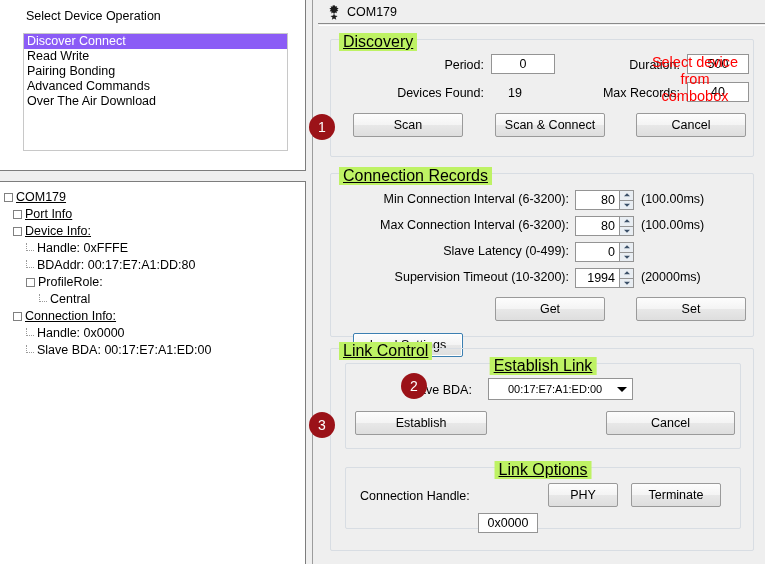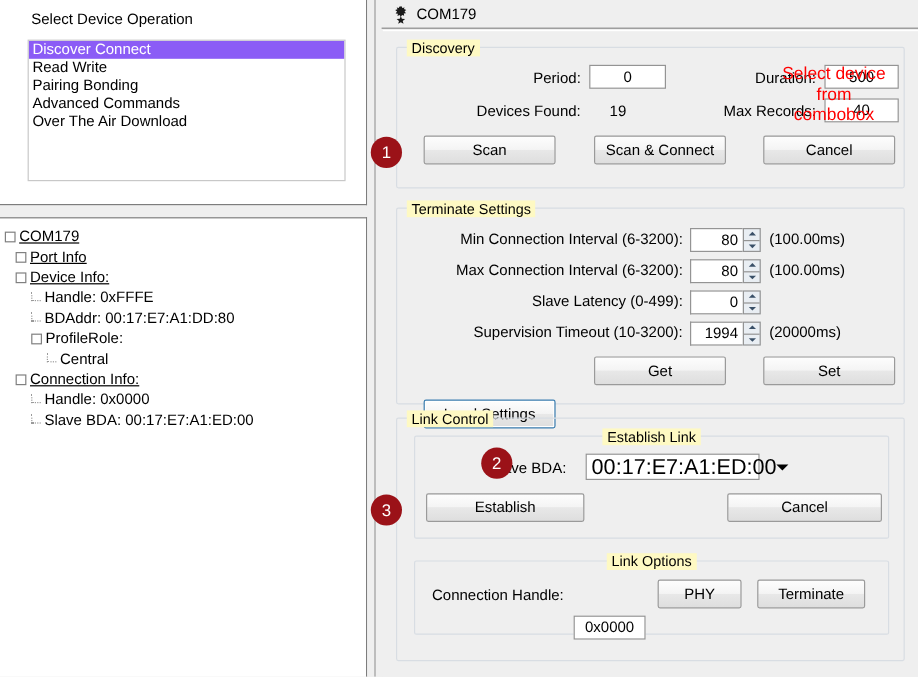--- a/index.html
+++ b/index.html
@@ -68,21 +68,21 @@
   .tab-underline{position:absolute;left:0;top:23px;width:447px;height:1px;background:#8a8a8a;}
   .tabpage{
     position:absolute;left:1px;top:25px;width:446px;height:538px;
     background:#efefef;border-top:1px solid #fff;
   }
   .ti-logo{width:16px;height:15px;display:block;}
 
   
   .gb{position:absolute;border:1px solid #d8dde3;border-radius:2px;box-sizing:border-box;}
   .gb-legend{
-    position:absolute;top:-7px;left:8px;background:#fef9c3;padding:0 4px;font-size:12px;
+    position:absolute;top:-7px;left:8px;background:#bef264;padding:0 4px;font-size:16px;text-decoration:underline;
   }
   .gb-legend.center{left:50%;transform:translateX(-50%);}
 
   .lbl{position:absolute;font-size:12.5px;white-space:nowrap;}
   .lbl.r{text-align:right;}
 
   .tbox-in{
     position:absolute;background:#fff;border:1px solid #949494;box-sizing:border-box;
     font-family:"Liberation Sans", sans-serif;font-size:12.5px;
     text-align:center;line-height:18px;height:20px;color:#000;
@@ -119,21 +119,21 @@
     content:"";position:absolute;left:50%;top:50%;transform:translate(-50%,-40%);
     border-left:3px solid transparent;border-right:3px solid transparent;border-top:3px solid #3a5068;
   }
   .spin-sep{height:1px;background:#949494;}
 
   
   .combo{
     position:absolute;height:22px;background:#fff;border:1px solid #949494;box-sizing:border-box;
     display:flex;align-items:center;
   }
-  .combo-val{flex:1;padding-left:4px;font-size:18px;}
+  .combo-val{flex:1;padding-left:19px;font-size:11px;}
   .combo-arrow{
     width:20px;display:flex;align-items:center;justify-content:center;
   }
   .combo-arrow:after{
     content:"";border-left:5px solid transparent;border-right:5px solid transparent;border-top:5px solid #000;
   }
 
   
   .badge{
     position:absolute;width:26px;height:26px;border-radius:50%;
@@ -217,21 +217,21 @@
 
         <span class="lbl r" style="left:240px;top:46px;width:109px;">Max Records:</span>
         <div class="tbox-in" style="left:356px;top:42px;width:62px;">40</div>
 
         <div class="btn" style="left:22px;top:73px;width:110px;">Scan</div>
         <div class="btn" style="left:164px;top:73px;width:110px;">Scan &amp; Connect</div>
         <div class="btn" style="left:305px;top:73px;width:110px;">Cancel</div>
       </div>
 
       <div class="gb" style="left:11px;top:147px;width:424px;height:164px;">
-        <span class="gb-legend">Terminate Settings</span>
+        <span class="gb-legend">Connection Records</span>
         <div id="cs-rows">
             <span class="lbl r" style="left: 10px; top: 18px; width: 228px;">Min Connection Interval (6-3200):</span>
             <div class="spin" style="left: 244px; top: 16px; width: 59px;">
               <div class="spin-field">80</div>
               <div class="spin-btns">
                 <div class="spin-up"></div>
                 <div class="spin-sep"></div>
                 <div class="spin-dn"></div>
               </div>
             </div>

